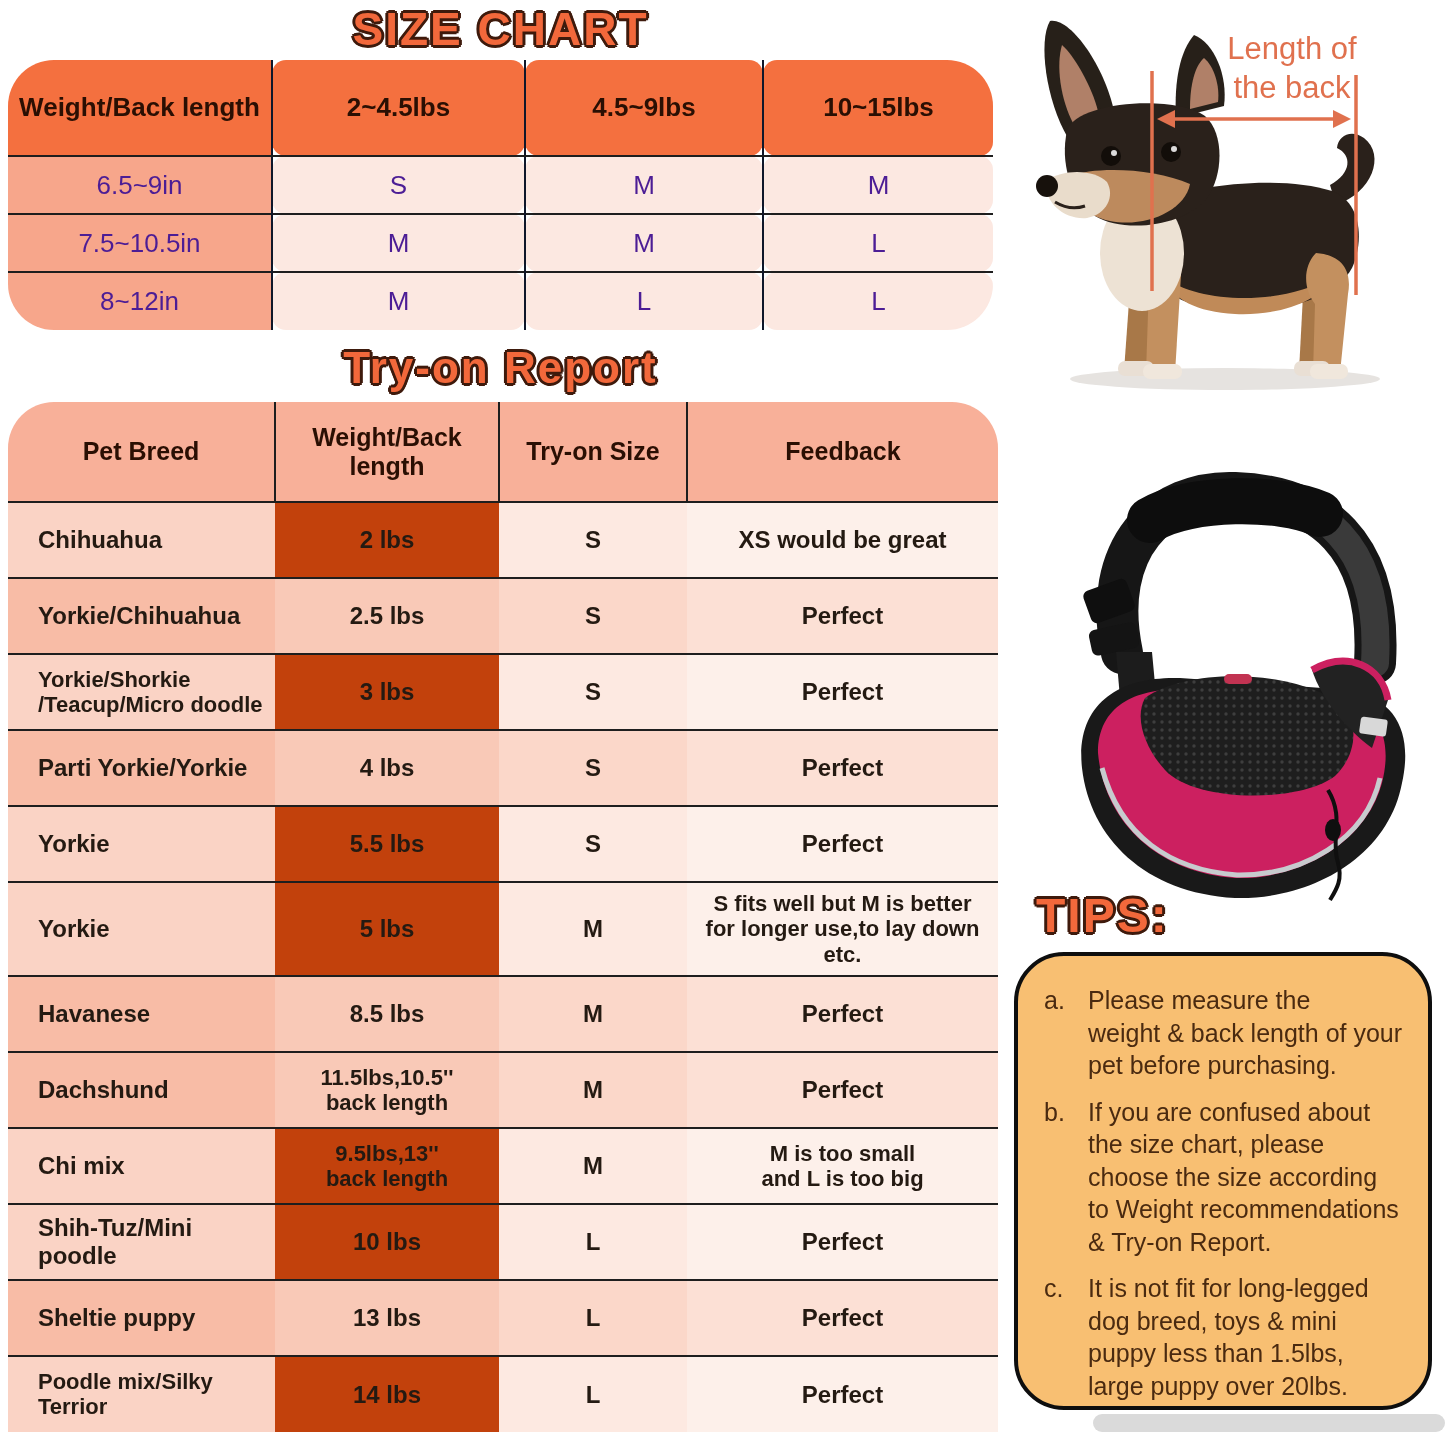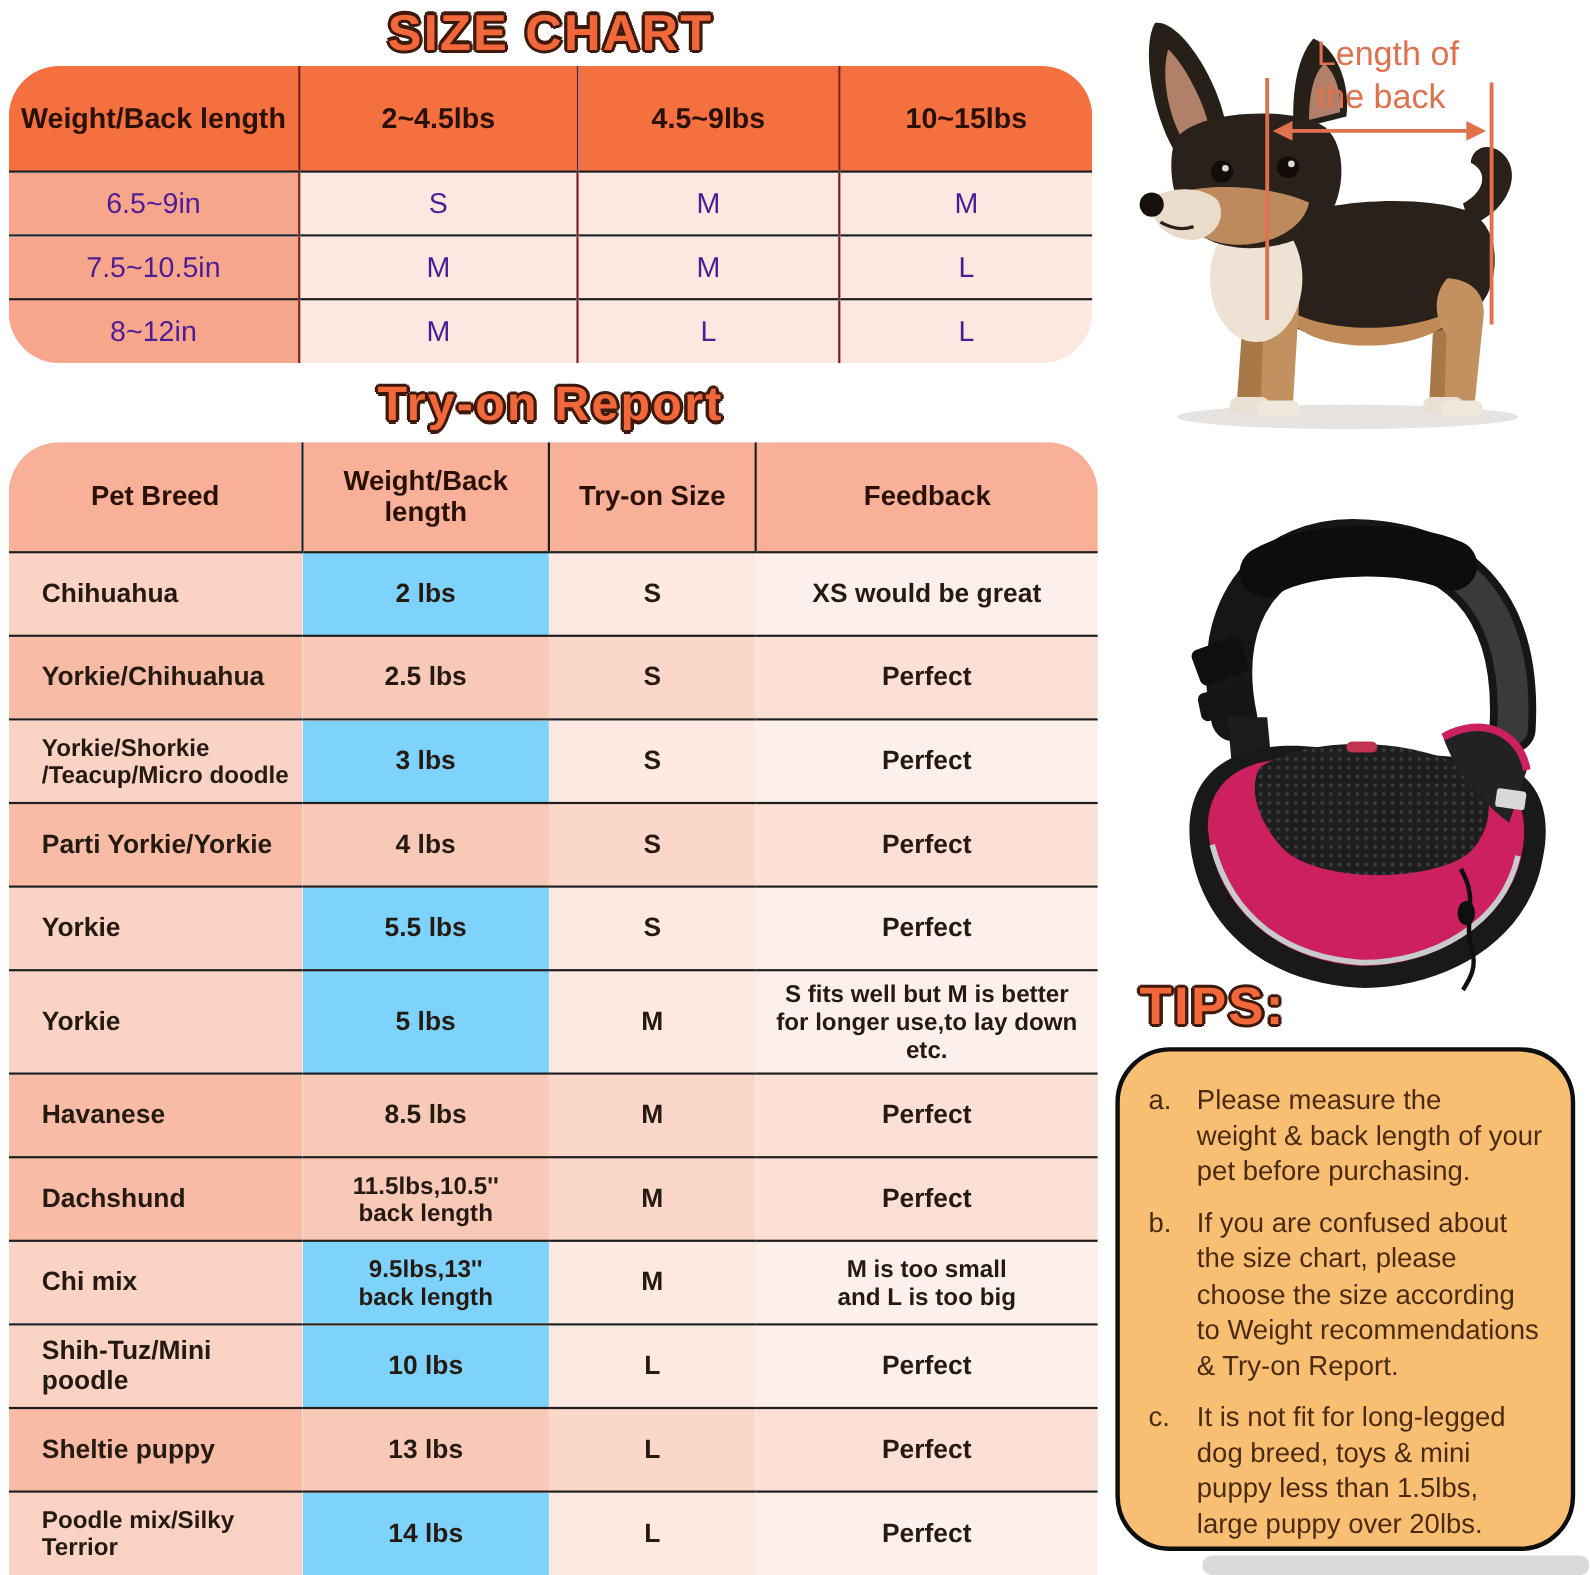--- a/index.html
+++ b/index.html
@@ -26,41 +26,41 @@
   table { border-collapse:collapse; table-layout:fixed; width:100%; height:100%; }
   td, th { padding:0 6px; vertical-align:middle; white-space:pre-line; overflow:hidden; }
 
   
   #t1 thead tr { height:96px; }
   #t1 tbody tr { height:58px; }
   #t1 th { background:#F4703F; font-size:26px; font-weight:bold; color:#2A0F03; border-bottom:2px solid #1E1E1E; }
   #t1 td { text-align:center; font-size:26px; color:#4c1d95; }
   #t1 td.lbl { background:#F7A68B; }
   #t1 td.val { background:#FCE8E1; }
-  #t1 th + th, #t1 td + td { border-left:2px solid #7f1d1d; }
+  #t1 th + th, #t1 td + td { border-left:2px solid #0f172a;border-radius:14px; }
   #t1 tbody tr + tr td { border-top:2px solid #1E1E1E;margin-top:40px; }
 
   
   #t2 thead tr { height:100px; }
   #t2 tbody tr { height:63px; }
   #t2 th { background:#F8B099; font-size:25px; font-weight:bold; color:#2A0F03; border-bottom:2px solid #1E1E1E; }
   #t2 thead th + th { border-left:2px solid #1E1E1E; }
   #t2 td { font-size:24px; color:#241A12; text-align:center; line-height:1.15; }
   #t2 td.ml { font-size:22px; }
   #t2 td.c0 { text-align:left; padding-left:30px; }
   #t2 tbody tr + tr td, #t2 tbody tr:first-child td { border-top:2px solid #1E1E1E;font-weight:bold; }
-  #t2 tr.odd  .c0 { background:#FAD3C5; } #t2 tr.odd  .c1 { background:#7dd3fc; }
+  #t2 tr.odd  .c0 { background:#FAD3C5; } #t2 tr.odd  .c1 { background:#c2410c; }
   #t2 tr.odd  .c2 { background:#FDE9E1; } #t2 tr.odd  .c3 { background:#FDF0EA; }
   #t2 tr.even .c0 { background:#F8BCA6; } #t2 tr.even .c1 { background:#F9C9B7; }
   #t2 tr.even .c2 { background:#FBD7C9; } #t2 tr.even .c3 { background:#FCE0D5; }
 
   
   #dog-fig { position:absolute; left:1000px; top:5px; width:445px; height:390px; }
   #back-length-label {
-    position:absolute; left:1197px; top:30px; width:190px; 
+    position:absolute; left:1197px; top:30px; width:190px; text-align:center;
     font-size:31px; line-height:1.25; color:#E0714E; white-space:pre-line;
   }
   #bag-fig { position:absolute; left:1030px; top:438px; width:400px; height:470px; }
 
   
   #tips-box {
     position:absolute; left:1014px; top:952px; width:418px; height:458px;
     box-sizing:border-box; background:#F8BF72; border:4px solid #0E0E0E; border-radius:50px;
     padding:28px 20px 16px 26px;
   }

